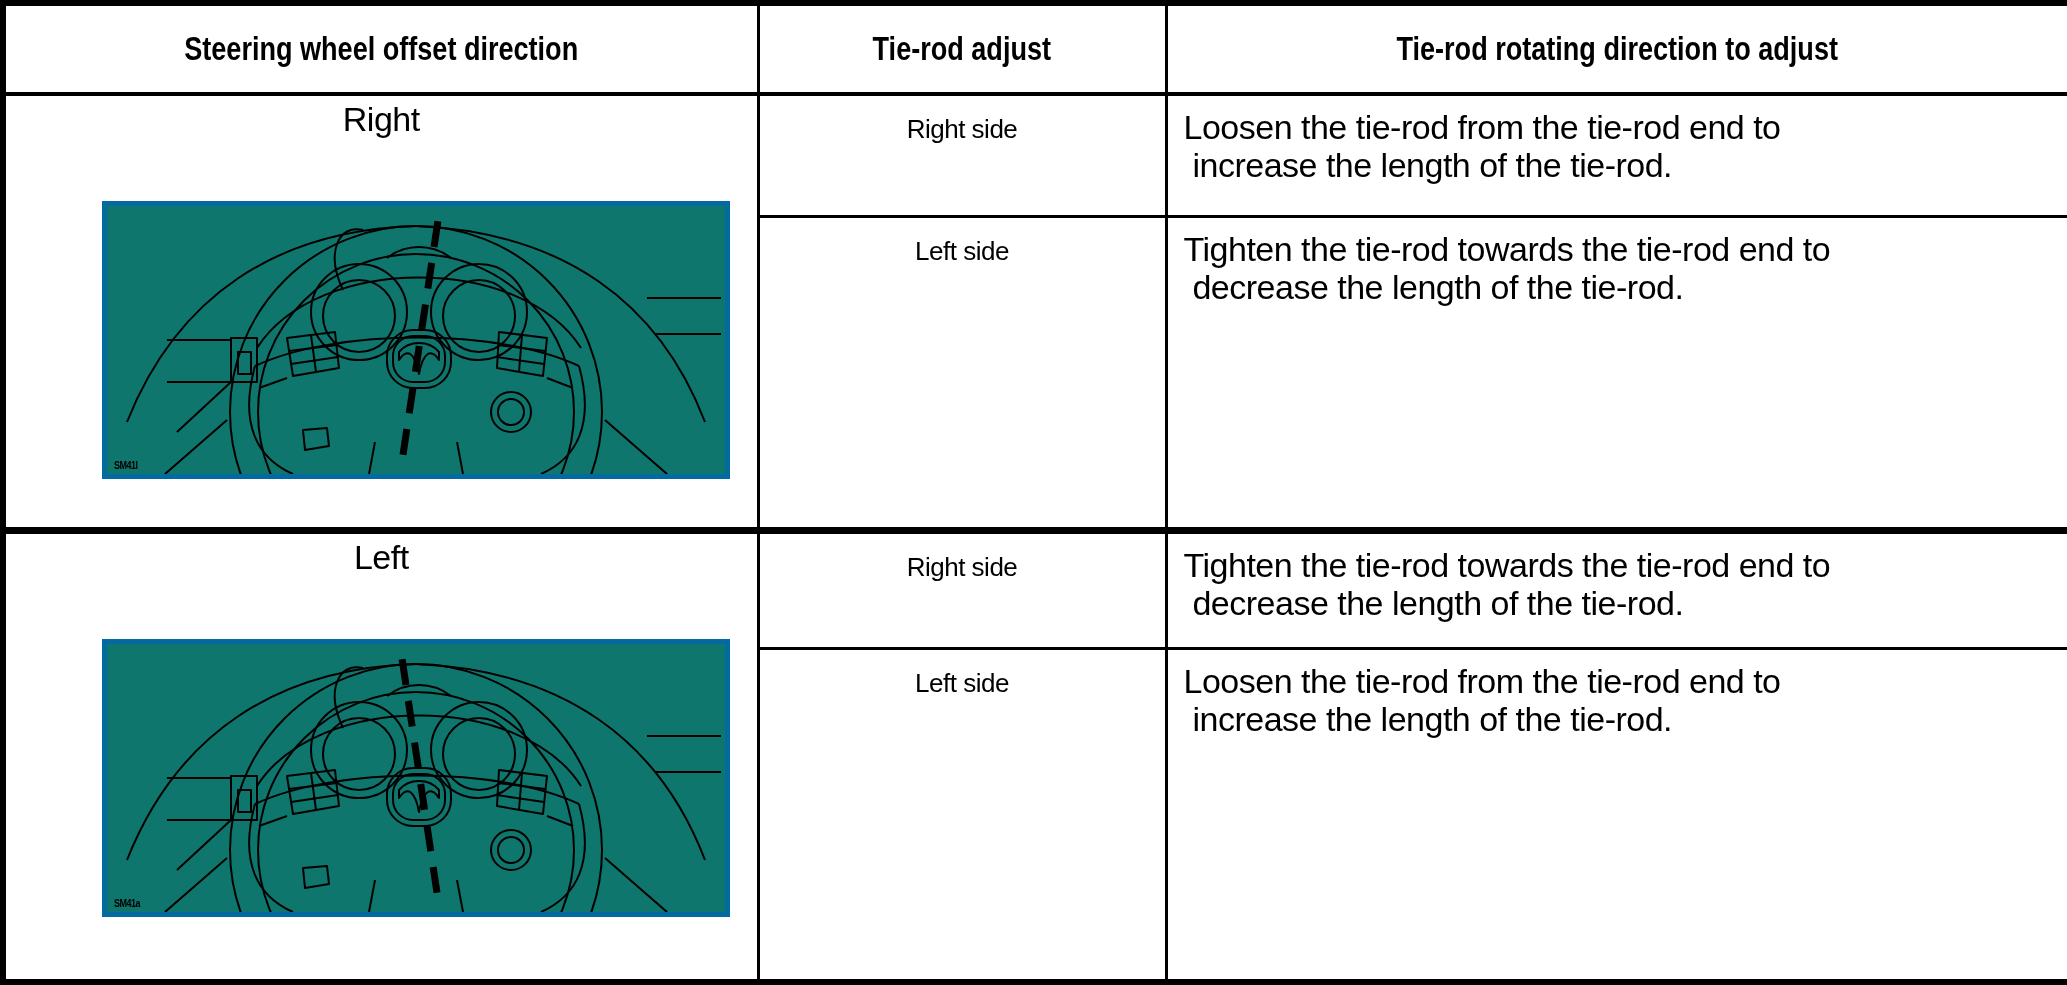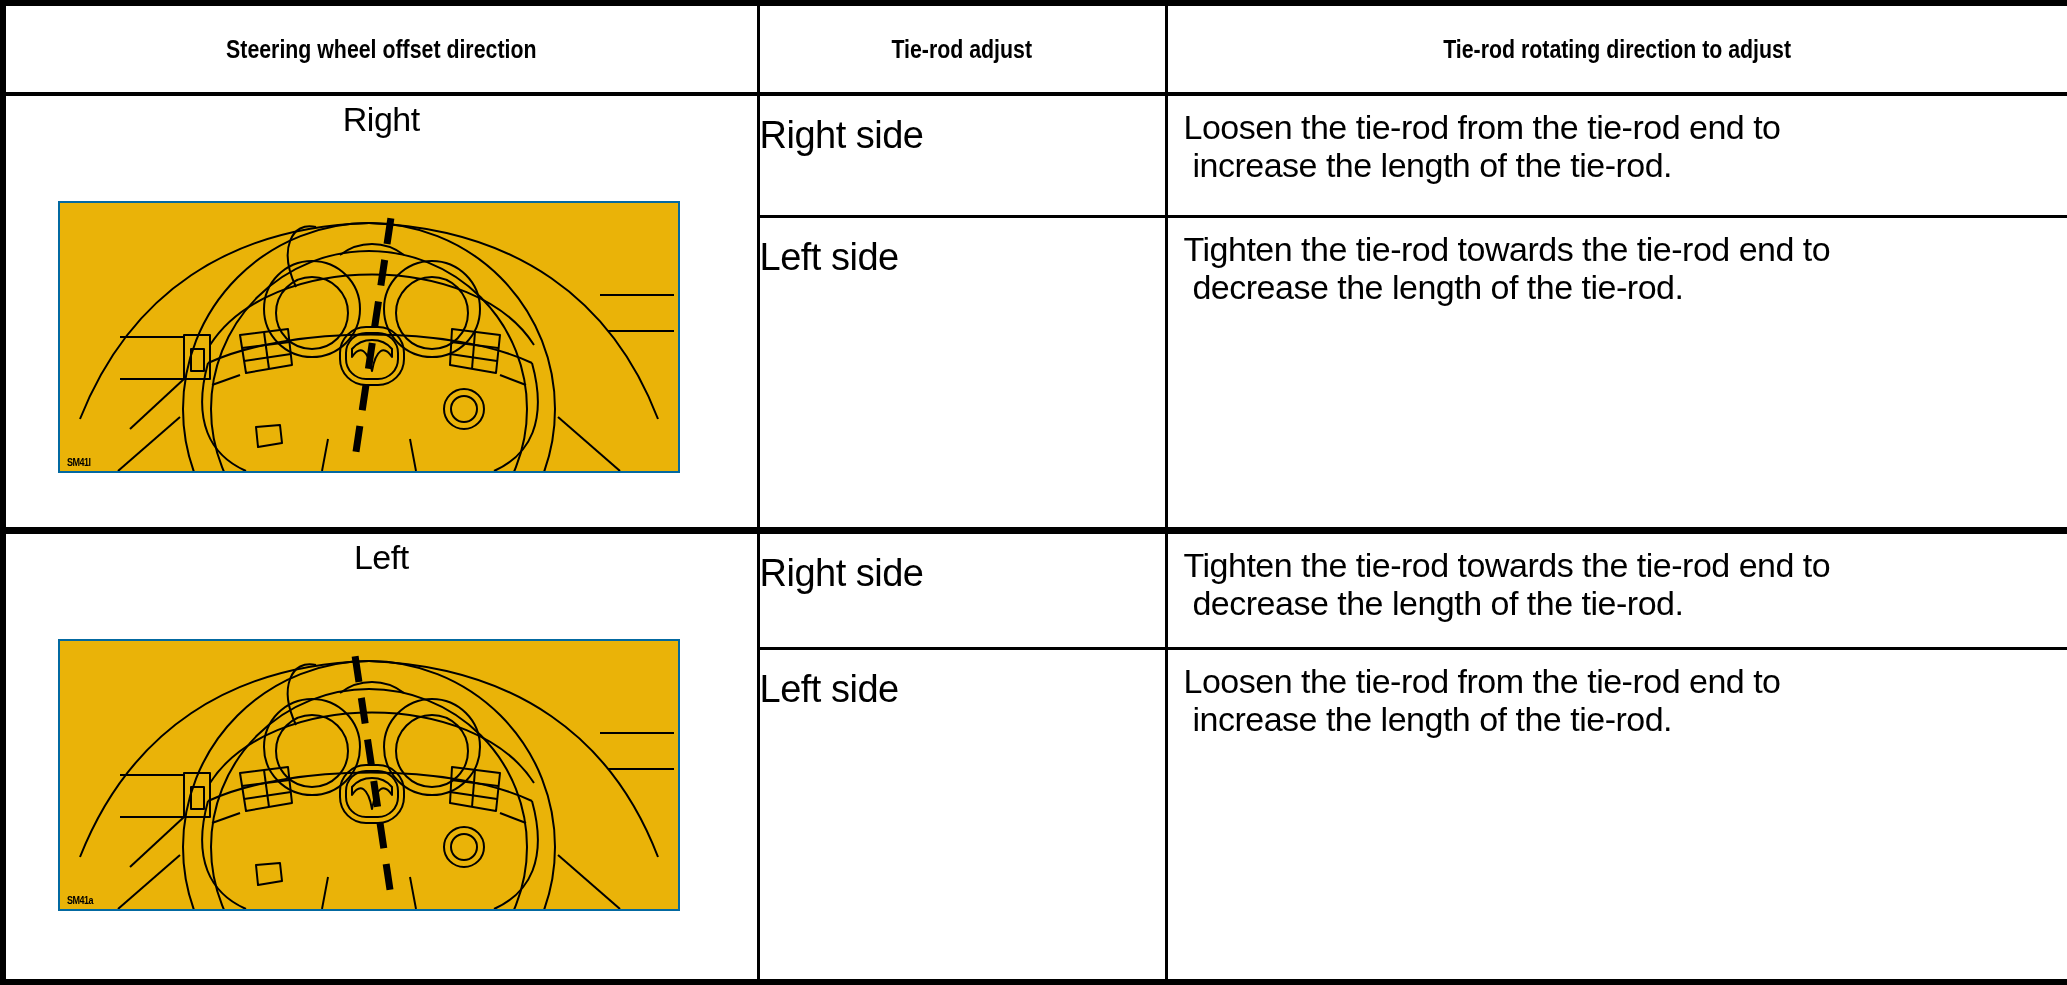--- a/index.html
+++ b/index.html
@@ -8,38 +8,38 @@
     font-family:"Liberation Sans", sans-serif; color:#000;
   }
   table.manual {
     border-collapse:collapse; table-layout:fixed;
     width:2067px; height:985px;
     border:6px solid #000; background:#fff;
   }
   td, th { border:3px solid #000; padding:0; overflow:hidden; }
   thead th {
     height:86px; border-bottom-width:4px;
-    font-size:26px; font-weight:bold; text-align:center; vertical-align:middle;
+    font-size:33px; font-weight:bold; text-align:center; vertical-align:middle;
     white-space:nowrap;
   }
   .hdr-inner { display:inline-block; transform:scaleX(0.82); transform-origin:center; }
   td.side-cell {
-    vertical-align:top; text-align:left;
-    font-size:38px; padding-top:18px; letter-spacing:-0.5px;margin-left:48px;
+    vertical-align:top; text-align:center;
+    font-size:26px; padding-top:18px; letter-spacing:-0.5px;margin-left:48px;
   }
   td.instr-cell {
     vertical-align:top; text-align:left;
     font-size:34px; line-height:38px; letter-spacing:-0.5px;
     padding:12px 10px 0 16px; white-space:pre-wrap;
   }
   td.dir-cell { vertical-align:top; }
   .dir-label { text-align:center; font-size:34px; padding-top:4px; letter-spacing:-0.5px; }
   .figbox {
-    width:618px; height:268px; border:2px solid #0369a1;
-    margin:62px 0 0 52px; position:relative; background:#eab308;
+    width:618px; height:268px; border:5px solid #0369a1;
+    margin:62px 0 0 96px; position:relative; background:#0f766e;
   }
   .figbox svg { display:block; width:618px; height:268px; }
   .figcode {
     position:absolute; left:7px; bottom:3px;
     font-size:9px; font-weight:bold; letter-spacing:-0.5px; line-height:9px;
     transform:scaleY(1.15); transform-origin:bottom left;
   }
   tr.thick-top > td { border-top:7px solid #000; }
   .r-sub1 { height:122px; }
   .r-sub2 { height:314px; }

